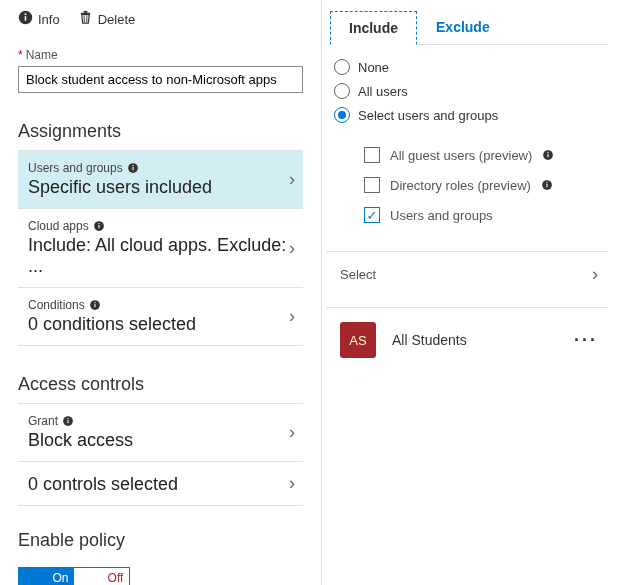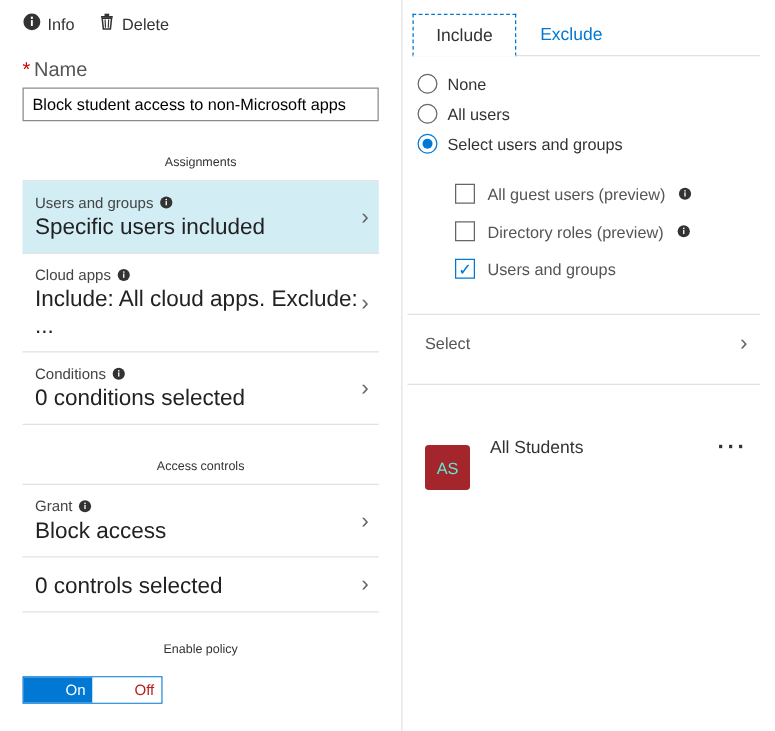--- a/index.html
+++ b/index.html
@@ -30,39 +30,38 @@
   }
   .toolbar-item {
     display: flex;
     align-items: center;
     gap: 5px;
     font-size: 13px;
     cursor: pointer;
   }
   .toolbar-item svg { width: 15px; height: 15px; }
   .field-label {
-    font-size: 16px;
+    font-size: 12px;
     color: #555;
     margin-bottom: 4px;
   }
   .req { color: #c00; margin-right: 3px; }
   .text-input {
     width: 100%;
     border: 1px solid #8a8a8a;
     padding: 5px 7px;
     font-size: 13px;
     font-family: inherit;
   }
   .section-header {
-    font-size: 10px;
+    font-size: 18px;
     color: #333;
     margin-top: 28px;
     padding-bottom: 8px;
     border-bottom: 1px solid #e1e1e1;
-    text-align: center;
   }
   .list-item {
     display: flex;
     align-items: center;
     justify-content: space-between;
     padding: 10px 8px 10px 10px;
     border-bottom: 1px solid #e1e1e1;
     cursor: pointer;
   }
   .list-item.selected {
@@ -105,20 +104,21 @@
     cursor: pointer;
     padding-left: 28px;
   }
   .enable-toggle .opt.on { background: #0078d4; color: #fff; }
   .enable-toggle .opt.off { background: #fff; color: #b91c1c; text-align: right; }
   
   .tabs {
     display: flex;
     border-bottom: 1px solid #e1e1e1;
     margin-left: 8px;
+    font-weight: bold;
   }
   .tab {
     padding: 8px 18px;
     font-size: 14px;
     cursor: pointer;
     color: #0078d4;
     border: 1px solid transparent;
   }
   .tab.active {
     color: #333;
@@ -185,27 +185,26 @@
   .entity-row {
     display: flex;
     align-items: center;
     gap: 16px;
     padding: 14px 10px 14px 14px;
     margin-left: 4px;
   }
   .avatar {
     width: 36px; height: 36px;
     background: #a4262c;
-    color: #5eead4;
+    color: #fef9c3;
     font-size: 13px;
     border-radius: 3px;
     display: flex;
     align-items: center;
     justify-content: center;
-    margin-top: 34px;
   }
   .entity-label { flex: 1; font-size: 14px; color: #333; }
   .more-btn {
     font-size: 18px;
     font-weight: bold;
     letter-spacing: 2px;
     color: #333;
     cursor: pointer;
   }
 </style>

